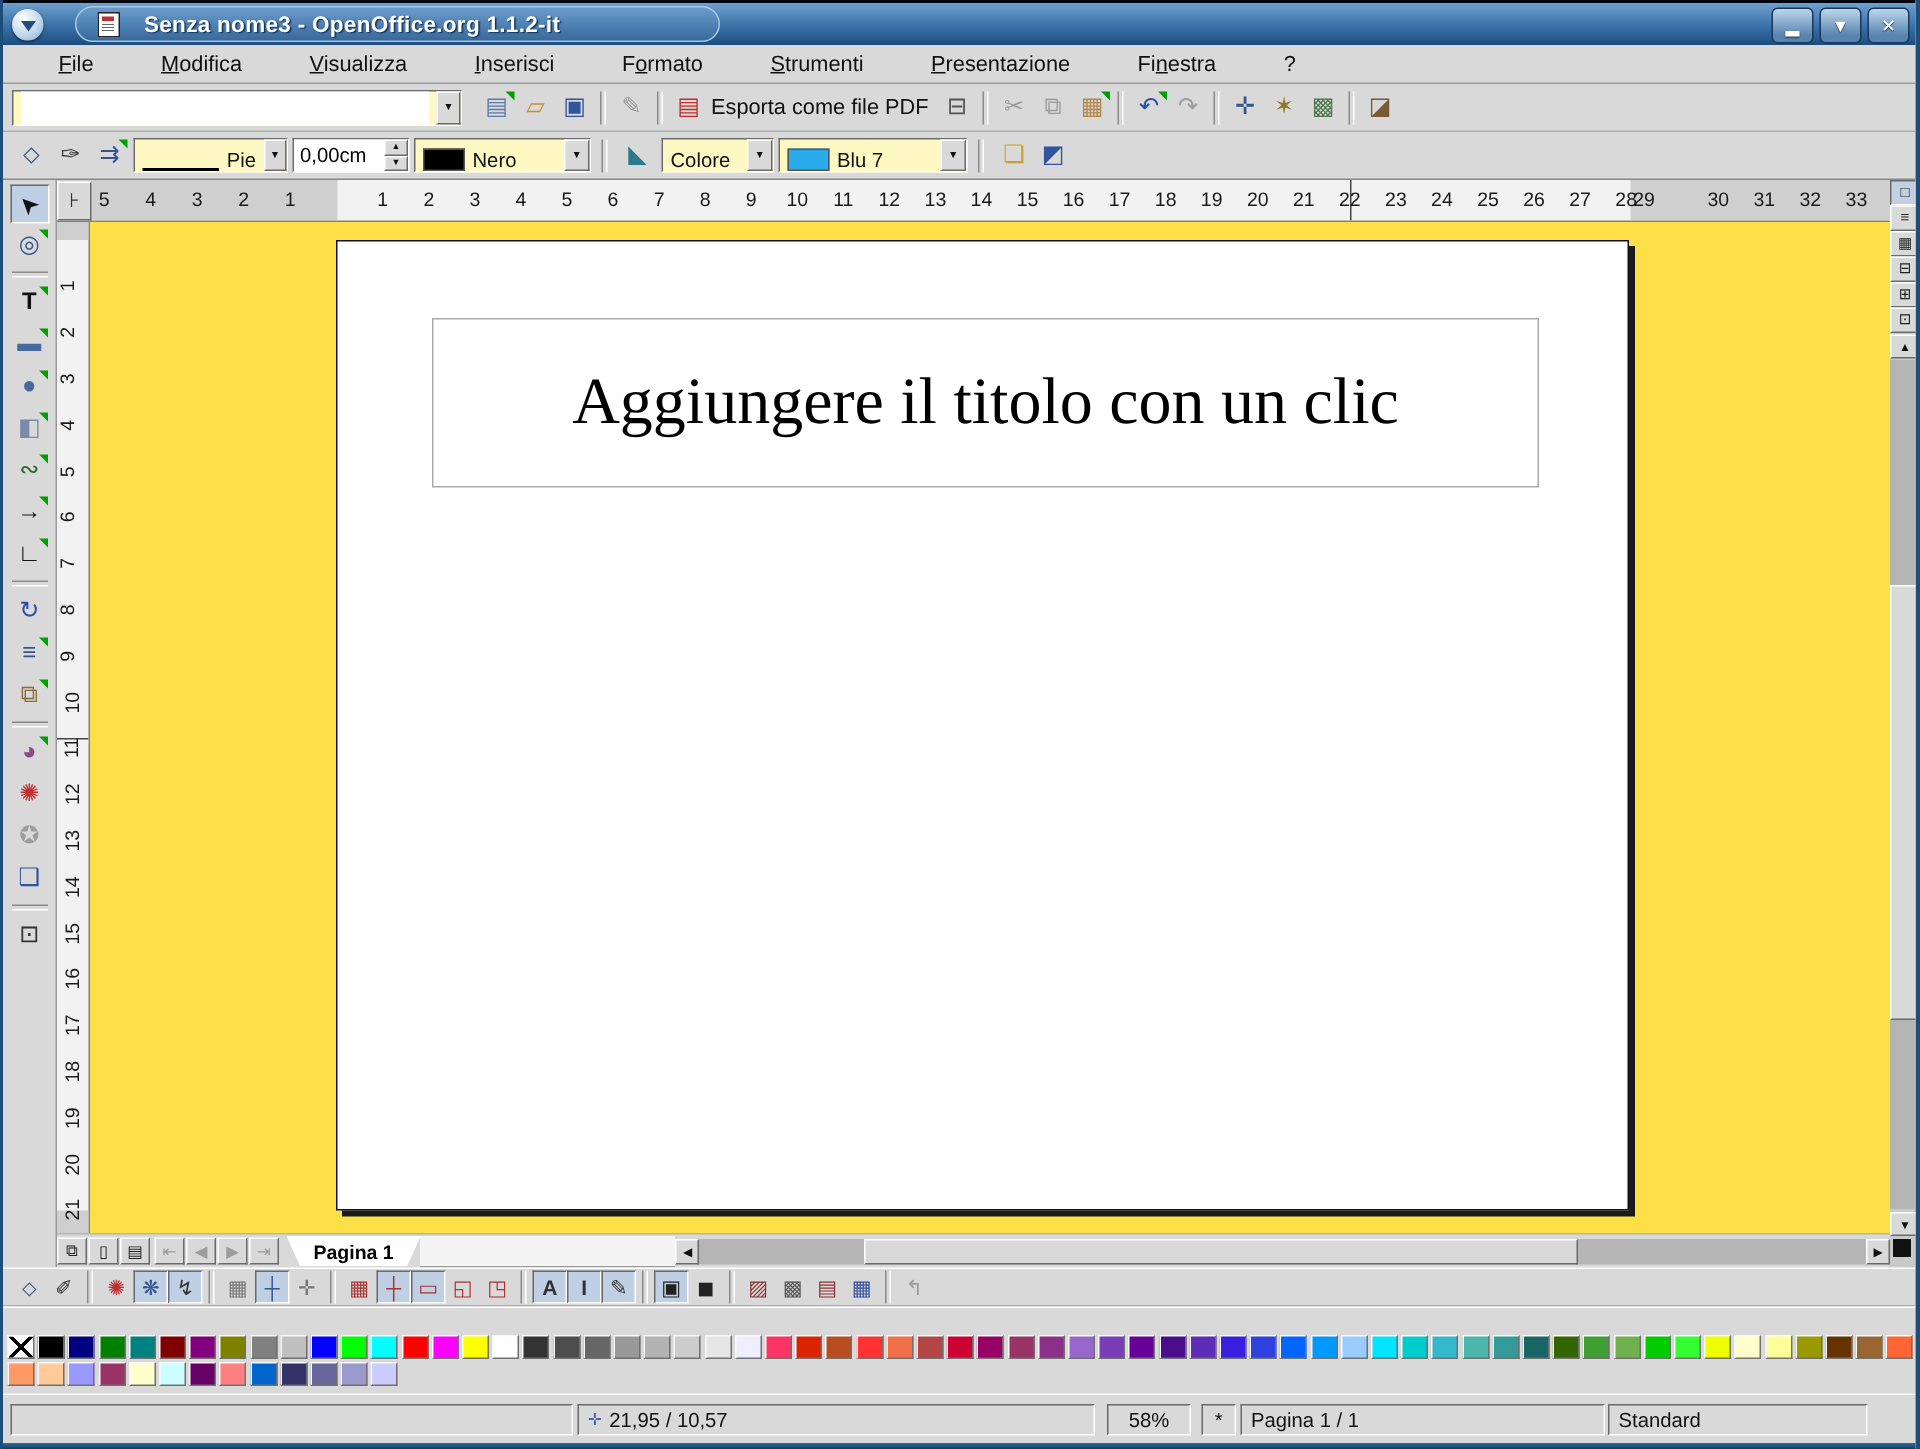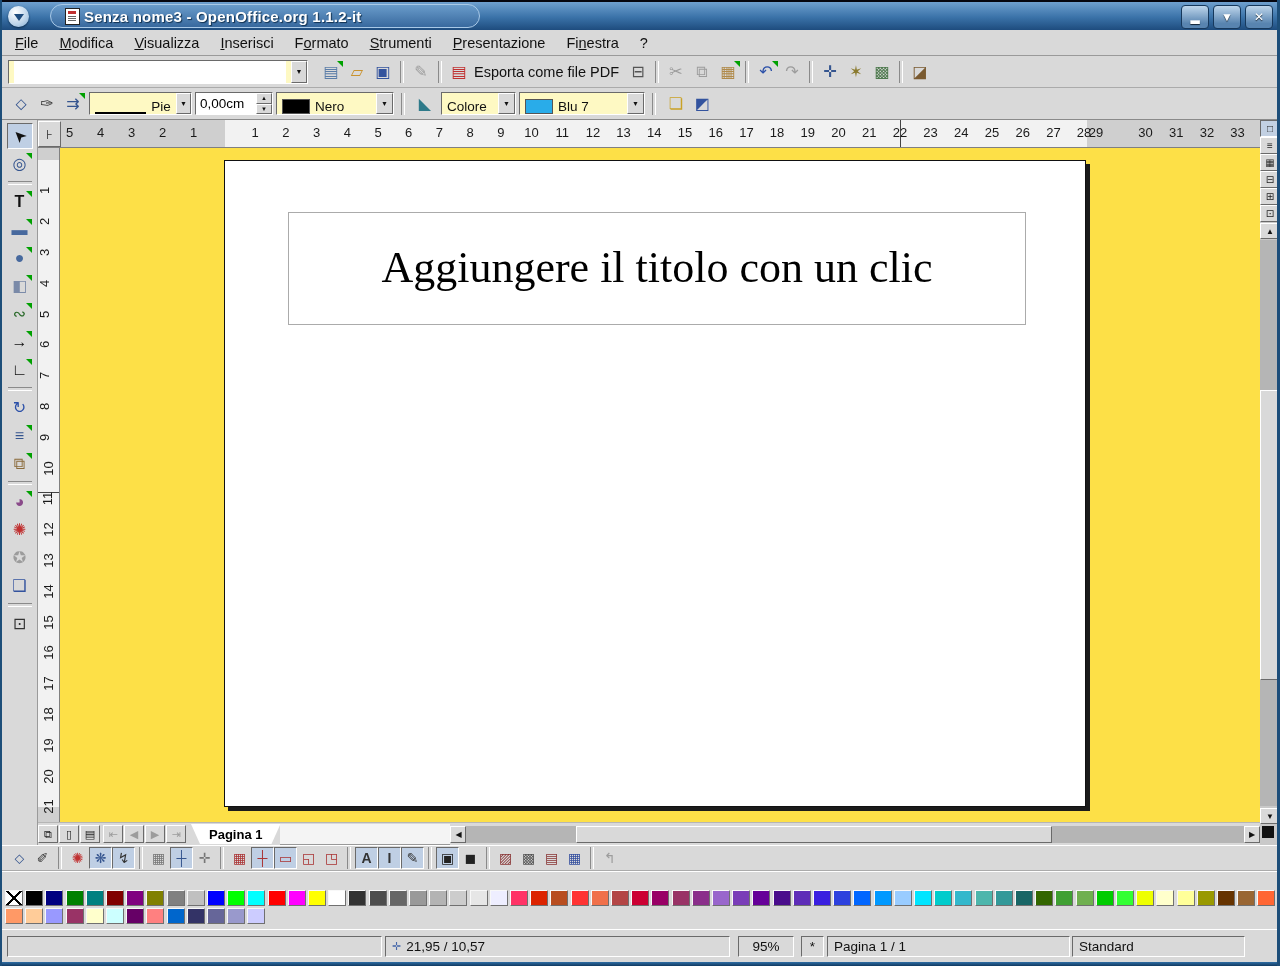--- a/index.html
+++ b/index.html
@@ -6,35 +6,35 @@
   #root{position:relative;width:1280px;height:966px;font-family:"Liberation Sans","DejaVu Sans",sans-serif;
         background:#D9D9D9;overflow:hidden;border-left:2px solid #1D4E79;border-right:3px solid #1D4E79;box-sizing:border-box;}
   
   .titlebar{position:absolute;left:0;top:0;width:100%;height:30px;
      background:linear-gradient(#6FA0CF 0%,#3A72A8 55%,#1E4C7E 100%);border-top:2px solid #06060F;box-sizing:border-box;}
   .menu-btn{position:absolute;left:6px;top:4px;width:21px;height:21px;border-radius:50%;
      background:radial-gradient(circle at 35% 30%,#FFFFFF,#BCD4EA 60%,#7FA8D0);display:flex;align-items:center;justify-content:center;
      box-shadow:0 1px 2px #0A2A4A;}
   .menu-btn .tri{width:0;height:0;border-left:5px solid transparent;border-right:5px solid transparent;border-top:7px solid #1E4C7E;margin-top:2px;}
   .capsule{position:absolute;left:48px;top:2px;height:24px;border-radius:13px;padding:0 22px 0 14px;
-     background:linear-gradient(#6A9CCB,#38699E);border:1px solid #A9C9E7;display:flex;align-items:center;gap:4px;min-width:430px;box-sizing:border-box;}
+     background:linear-gradient(#6A9CCB,#38699E);border:1px solid #A9C9E7;display:flex;align-items:center;gap:16px;min-width:430px;box-sizing:border-box;}
   .title-text{color:#FFF;font-weight:bold;font-size:15px;text-shadow:1px 1px 1px #10304F;letter-spacing:.2px;}
   .doc-ico{width:13px;height:15px;background:#FFF;border:1px solid #222;position:relative;}
   .doc-ico:before{content:"";position:absolute;left:2px;top:2px;width:8px;height:3px;background:#C03030;}
   .doc-ico:after{content:"";position:absolute;left:2px;top:7px;width:8px;height:5px;
      background:repeating-linear-gradient(#666 0 1px,transparent 1px 2px);}
   .winbtns{position:absolute;right:4px;top:3px;display:flex;gap:4px;}
   .winbtn{width:26px;height:22px;border-radius:4px;background:linear-gradient(#BED6EC,#5884B0 80%);
      border:1px solid #16385C;color:#FFF;font-weight:bold;font-size:12px;display:flex;align-items:center;justify-content:center;
      text-shadow:0 1px 1px #123;}
   
   .menubar{position:absolute;left:0;top:30px;width:100%;height:26px;background:#D9D9D9;
      border-bottom:1px solid #9A9A9A;display:flex;align-items:center;gap:15px;padding-left:10px;box-sizing:border-box;
      font-size:14.5px;color:#111;}
-  .menu-item{padding:2px 3px;}
+  .menu-item{padding:2px 3px;margin-left:24px;}
   
   .funcbar{position:absolute;left:0;top:56px;width:100%;height:32px;background:#D9D9D9;border-bottom:1px solid #ABABAB;
      display:flex;align-items:center;padding-left:6px;box-sizing:border-box;}
   .objbar{position:absolute;left:0;top:88px;width:100%;height:32px;background:#D9D9D9;border-bottom:1px solid #8A8A8A;
      display:flex;align-items:center;padding-left:6px;box-sizing:border-box;gap:3px;}
   .iconrow{display:flex;align-items:center;}
   .tbtn{width:26px;height:26px;display:flex;align-items:center;justify-content:center;position:relative;
      border:1px solid transparent;box-sizing:border-box;font-size:16px;line-height:1;}
   .tbtn.small{width:23px;height:22px;font-size:14px;}
   .tbtn.pressed{background:#BFCFE4;border-color:#6A6A6A #FFF #FFF #6A6A6A;}
@@ -608,21 +608,21 @@
       <div class="cswatch" style="left: 245.4px; top: 36px; background: rgb(204, 204, 255);"></div>
     </div>
 
   <div class="statusbar">
     <div class="scell" style="left:5px;width:375px"></div>
     <div class="scell" style="left:383px;width:345px">
       <span style="color:#4466AA;font-size:11px">✛</span>
       <span>21,95 / 10,57</span>
     </div>
     <div class="scell" style="left:736px;width:56px;justify-content:center">
-      <span>95%</span>
+      <span>58%</span>
     </div>
     <div class="scell" style="left:799px;width:23px;justify-content:center">
       <span>*</span>
     </div>
     <div class="scell" style="left:825px;width:243px">
       <span>Pagina 1 / 1</span>
     </div>
     <div class="scell" style="left:1070px;width:173px">
       <span>Standard</span>
     </div>

